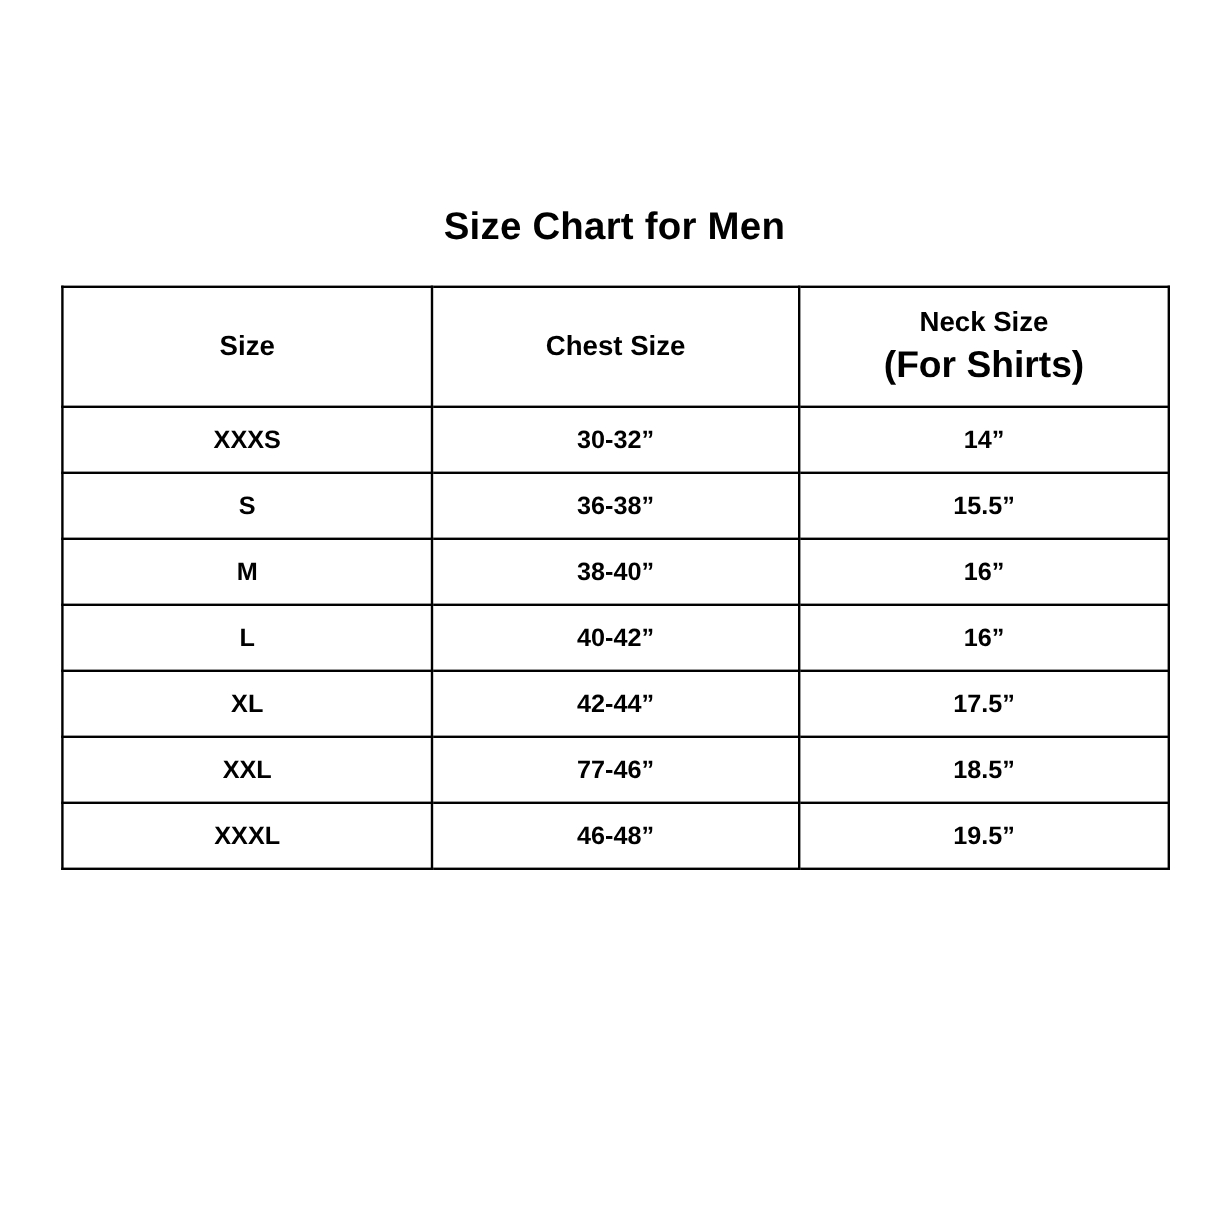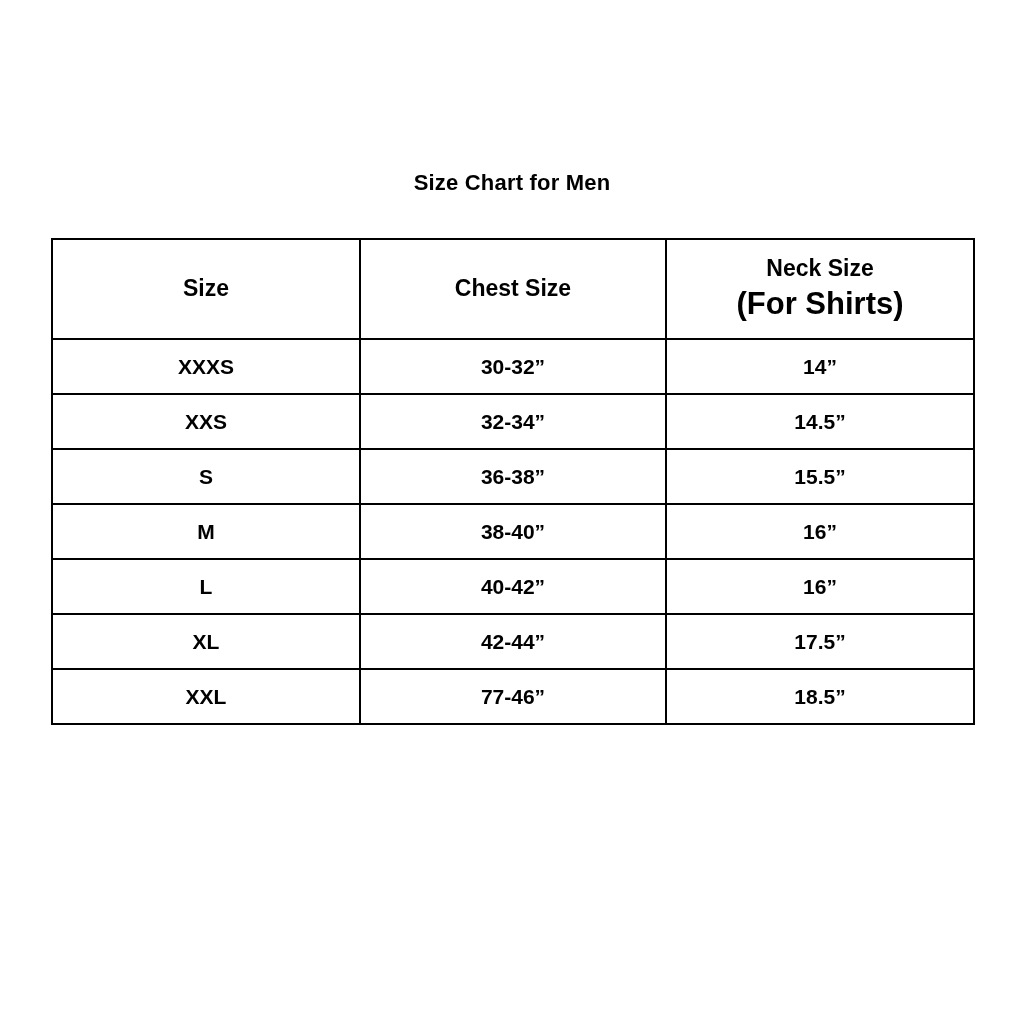--- a/index.html
+++ b/index.html
@@ -19,21 +19,21 @@
     width: 1024px;
     height: 1024px;
     box-sizing: border-box;
   }
   .title {
     position: absolute;
     top: 170px;
     left: 0;
     width: 1024px;
     text-align: center;
-    font-size: 22px;
+    font-size: 32px;
     font-weight: bold;
     letter-spacing: 0.2px;
     color: #000000;
   }
   .table-wrap {
     position: absolute;
     top: 238px;
     left: 51px;
     width: 922px;
   }
@@ -97,25 +97,20 @@
           </th>
         </tr>
       </thead>
       <tbody>
         <tr>
           <td>XXXS</td>
           <td>30-32”</td>
           <td>14”</td>
         </tr>
         <tr>
-          <td>XXS</td>
-          <td>32-34”</td>
-          <td>14.5”</td>
-        </tr>
-        <tr>
           <td>S</td>
           <td>36-38”</td>
           <td>15.5”</td>
         </tr>
         <tr>
           <td>M</td>
           <td>38-40”</td>
           <td>16”</td>
         </tr>
         <tr>
@@ -126,17 +121,22 @@
         <tr>
           <td>XL</td>
           <td>42-44”</td>
           <td>17.5”</td>
         </tr>
         <tr>
           <td>XXL</td>
           <td>77-46”</td>
           <td>18.5”</td>
         </tr>
+        <tr>
+          <td>XXXL</td>
+          <td>46-48”</td>
+          <td>19.5”</td>
+        </tr>
       </tbody>
     </table>
   </div>
 
 </div>
 
 </body></html>

